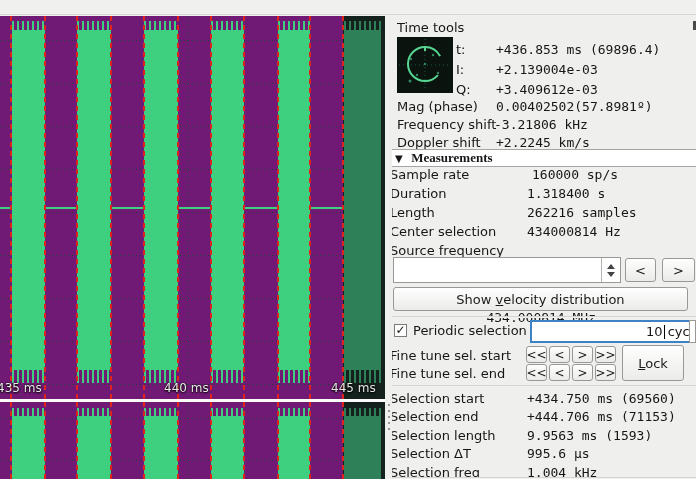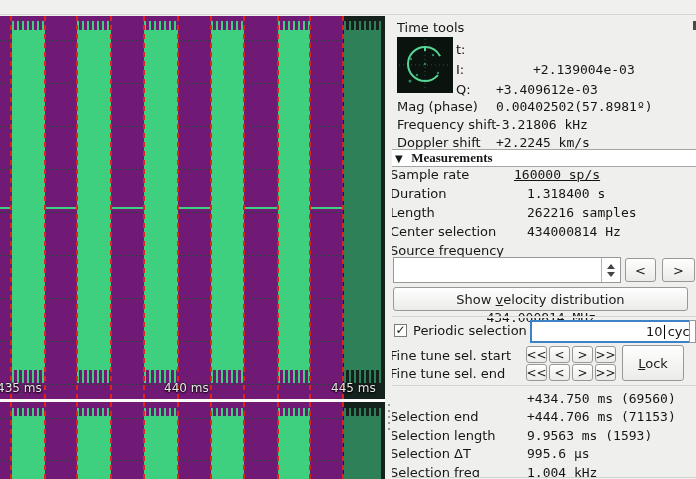--- a/index.html
+++ b/index.html
@@ -141,39 +141,40 @@
         <circle cx="20" cy="38" r="1.2" fill="#2f8a63"></circle>
         <circle cx="36" cy="18" r="1.2" fill="#2f8a63"></circle>
         <circle cx="14" cy="22" r="1.2" fill="#2f8a63"></circle>
         <circle cx="41" cy="36" r="1.2" fill="#2f8a63"></circle>
         <circle cx="28" cy="27" r="1.2" fill="#2f8a63"></circle>
         <circle cx="13" cy="44" r="1.5" fill="#2f8a63"></circle>
       </svg>
     </div>
 
     <div class="rlabel" style="left:64px;top:25px;">t:</div>
+    <div class="rvalue" style="left:104px;top:25px;">+436.853 ms (69896.4)</div>
     <div class="rlabel" style="left:64px;top:45px;">I:</div>
-    <div class="rvalue" style="left:104px;top:45px;margin-left:37px;">+2.139004e-03</div>
+    <div class="rvalue" style="left:104px;top:45px;">+2.139004e-03</div>
     <div class="rlabel" style="left:64px;top:65px;">Q:</div>
     <div class="rvalue" style="left:104px;top:65px;">+3.409612e-03</div>
 
     <div class="rlabel" style="left:5px;top:82px;">Mag (phase)</div>
     <div class="rvalue" style="left:104px;top:82px;">0.00402502(57.8981º)</div>
     <div class="rlabel" style="left:5px;top:100px;">Frequency shift</div>
     <div class="rvalue" style="left:102px;top:100px;">-3.21806 kHz</div>
     <div class="rlabel" style="left:5px;top:118px;">Doppler shift</div>
     <div class="rvalue" style="left:104px;top:118px;">+2.2245 km/s</div>
 
     <div class="mheader" style="left:0;top:133px;width:304px;height:18px;line-height:16px;">
       <span style="margin-left:3px;font-size:10px;">▼</span>
       <span style="margin-left:4px;font-family:Liberation Serif, serif;">Measurements</span>
     </div>
 
     <div class="rlabel" style="left:-2px;top:150px;">Sample rate</div>
-    <div class="rvalue" style="left:122px;top:150px;text-decoration:underline;">160000 sp/s</div>
+    <div class="rvalue" style="left:140px;top:150px;">160000 sp/s</div>
     <div class="rlabel" style="left:-2px;top:169px;">Duration</div>
     <div class="rvalue" style="left:135px;top:169px;">1.318400 s</div>
     <div class="rlabel" style="left:-2px;top:188px;">Length</div>
     <div class="rvalue" style="left:135px;top:188px;">262216 samples</div>
     <div class="rlabel" style="left:-2px;top:207px;">Center selection</div>
     <div class="rvalue" style="left:135px;top:207px;">434000814 Hz</div>
     <div class="rlabel" style="left:-2px;top:226px;">Source frequency</div>
     <div class="rvalue" style="left:135px;top:226px;"></div>
 
     <div class="spinbox" style="left:1px;top:241px;width:228px;height:26px;">
@@ -214,20 +215,21 @@
     <div class="btn" style="left:157px;top:348px;width:21px;height:17px;font-size:12px;">&lt;</div>
     <div class="btn" style="left:180px;top:348px;width:21px;height:17px;font-size:12px;">&gt;</div>
     <div class="btn" style="left:203px;top:348px;width:21px;height:17px;font-size:12px;">&gt;&gt;</div>
 
     <div class="btn" style="left:230px;top:329px;width:62px;height:36px;">
       <span><span class="u">L</span><span>ock</span></span>
     </div>
 
     <div class="groove" style="left:0;top:369px;width:304px;"></div>
 
+    <div class="rlabel" style="left:-2px;top:374px;">Selection start</div>
     <div class="rvalue" style="left:135px;top:374px;">+434.750 ms (69560)</div>
     <div class="rlabel" style="left:-2px;top:392px;">Selection end</div>
     <div class="rvalue" style="left:135px;top:392px;">+444.706 ms (71153)</div>
     <div class="rlabel" style="left:-2px;top:411px;">Selection length</div>
     <div class="rvalue" style="left:135px;top:411px;">9.9563 ms (1593)</div>
     <div class="rlabel" style="left:-2px;top:429px;">Selection ΔT</div>
     <div class="rvalue" style="left:135px;top:429px;">995.6 µs</div>
     <div class="rlabel" style="left:-2px;top:448px;">Selection freq</div>
     <div class="rvalue" style="left:135px;top:448px;">1.004 kHz</div>
 

